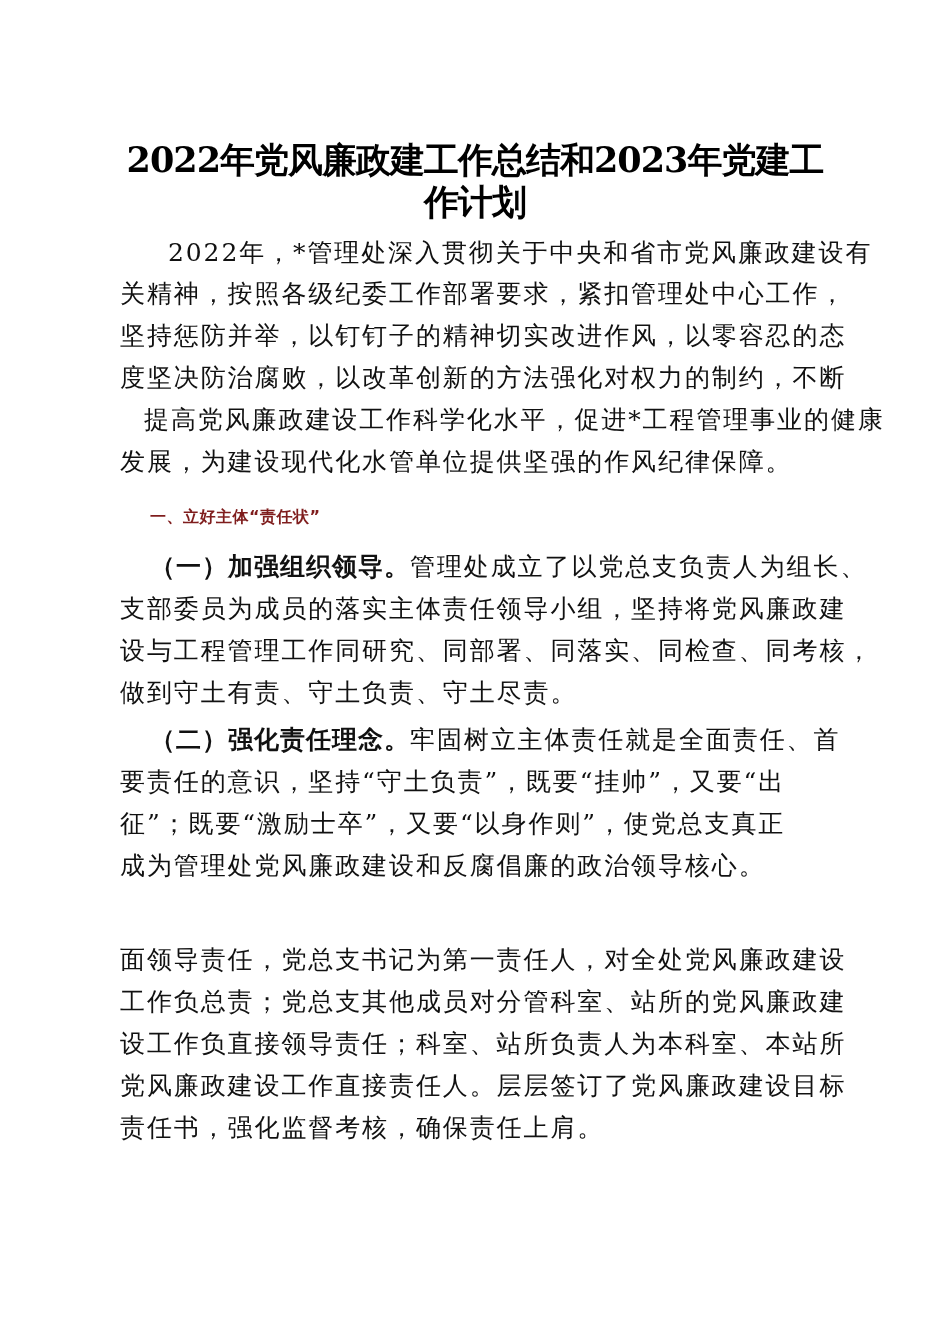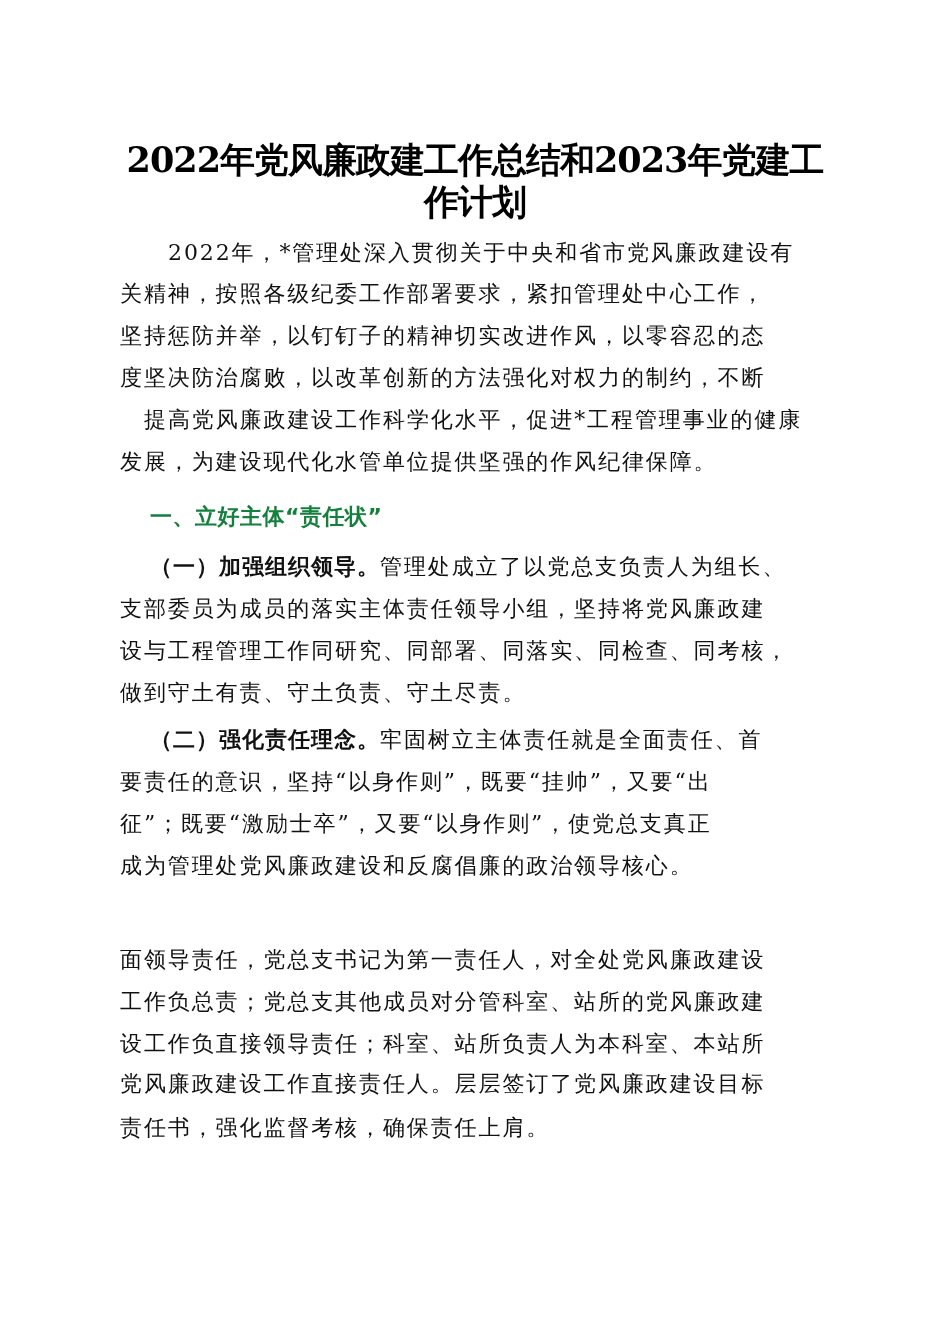--- a/index.html
+++ b/index.html
@@ -34,33 +34,33 @@
     color: #000;
   }
   .title.l1 { top: 138px; }
   .title.l2 { top: 180px; }
 
   .line {
     position: absolute;
     left: 120px;
     height: 41px;
     font-family: "DejaVu Serif", "Liberation Serif", serif;
-    font-size: 22px;
+    font-size: 25px;
     line-height: 30px;
     white-space: nowrap;
     color: #111;
     letter-spacing: 1.9px;
   }
   .line.indent { left: 168px; }
   .line.heading {
     font-family: "DejaVu Sans", "Liberation Sans", sans-serif;
     font-weight: bold;
-    font-size: 22px;
+    font-size: 16px;
     letter-spacing: 0.5px;
-    color: #15803d;
+    color: #7f1d1d;
   }
   .lead {
     font-family: "DejaVu Sans", "Liberation Sans", sans-serif;
     font-weight: bold;
     letter-spacing: 1px;
   }
 </style>
 </head>
 <body>
 
@@ -81,23 +81,23 @@
   <div class="line indent" style="top:552px; left:150px;">
     <span class="lead">（一）加强组织领导。</span><span>管理处成立了以党总支负责人为组长、</span>
   </div>
   <div class="line" style="top:594px;">支部委员为成员的落实主体责任领导小组，坚持将党风廉政建</div>
   <div class="line" style="top:636px;">设与工程管理工作同研究、同部署、同落实、同检查、同考核，</div>
   <div class="line" style="top:678px;">做到守土有责、守土负责、守土尽责。</div>
 
   <div class="line indent" style="top:725px; left:150px;">
     <span class="lead">（二）强化责任理念。</span><span>牢固树立主体责任就是全面责任、首</span>
   </div>
-  <div class="line" style="top:767px;">要责任的意识，坚持“以身作则”，既要“挂帅”，又要“出</div>
+  <div class="line" style="top:767px;">要责任的意识，坚持“守土负责”，既要“挂帅”，又要“出</div>
   <div class="line" style="top:809px;">征”；既要“激励士卒”，又要“以身作则”，使党总支真正</div>
   <div class="line" style="top:851px;">成为管理处党风廉政建设和反腐倡廉的政治领导核心。</div>
 
   <div class="line" style="top:945px;">面领导责任，党总支书记为第一责任人，对全处党风廉政建设</div>
   <div class="line" style="top:987px;">工作负总责；党总支其他成员对分管科室、站所的党风廉政建</div>
   <div class="line" style="top:1029px;">设工作负直接领导责任；科室、站所负责人为本科室、本站所</div>
-  <div class="line" style="top:1071px;font-family:Liberation Mono, monospace;">党风廉政建设工作直接责任人。层层签订了党风廉政建设目标</div>
+  <div class="line" style="top:1071px;">党风廉政建设工作直接责任人。层层签订了党风廉政建设目标</div>
   <div class="line" style="top:1113px;">责任书，强化监督考核，确保责任上肩。</div>
 
 </div>
 
 </body></html>

